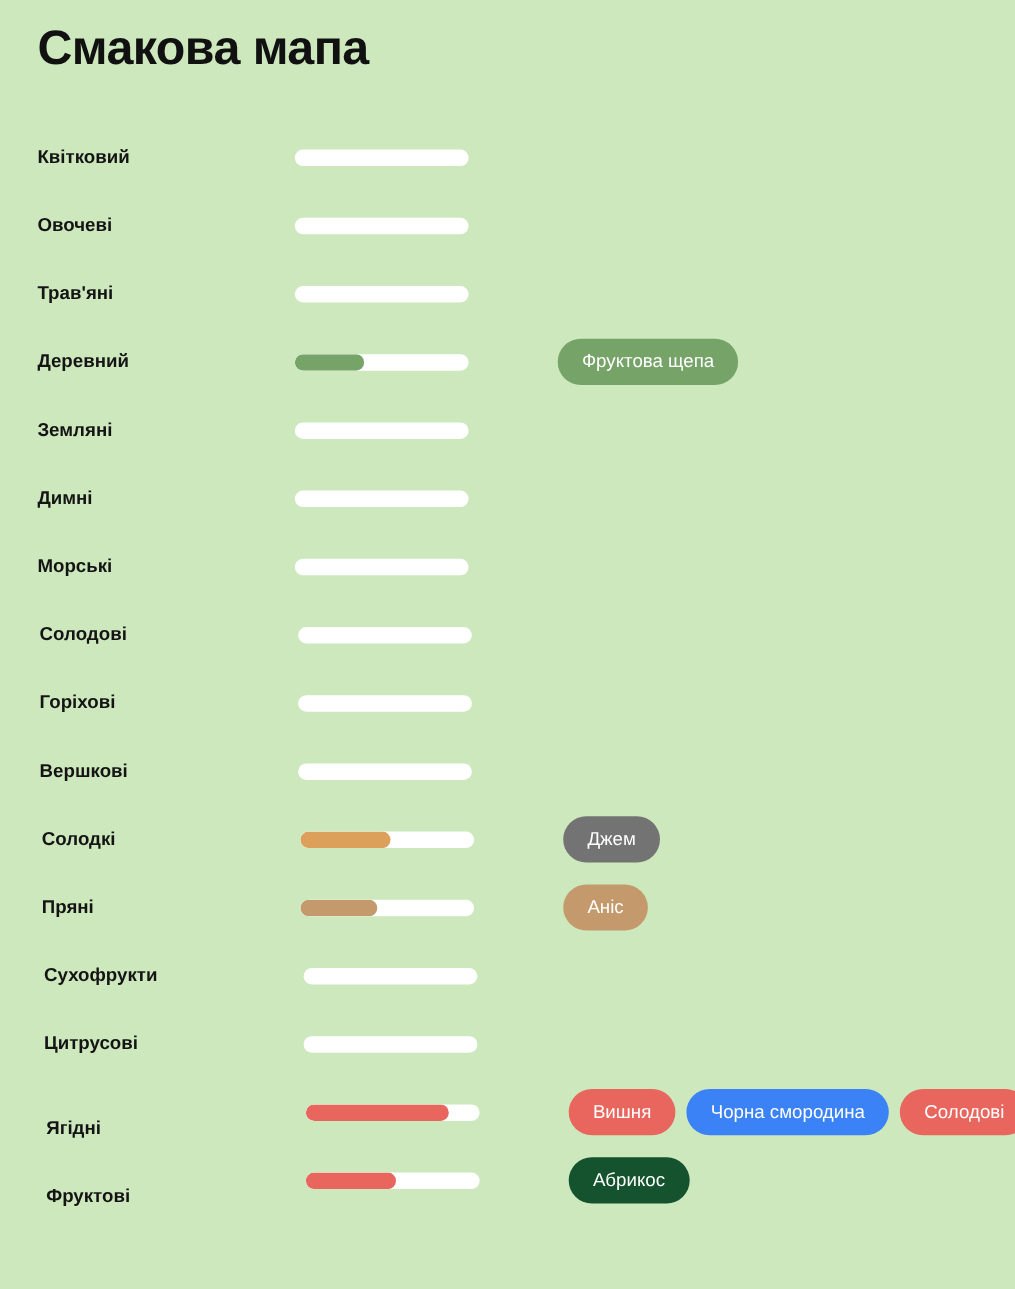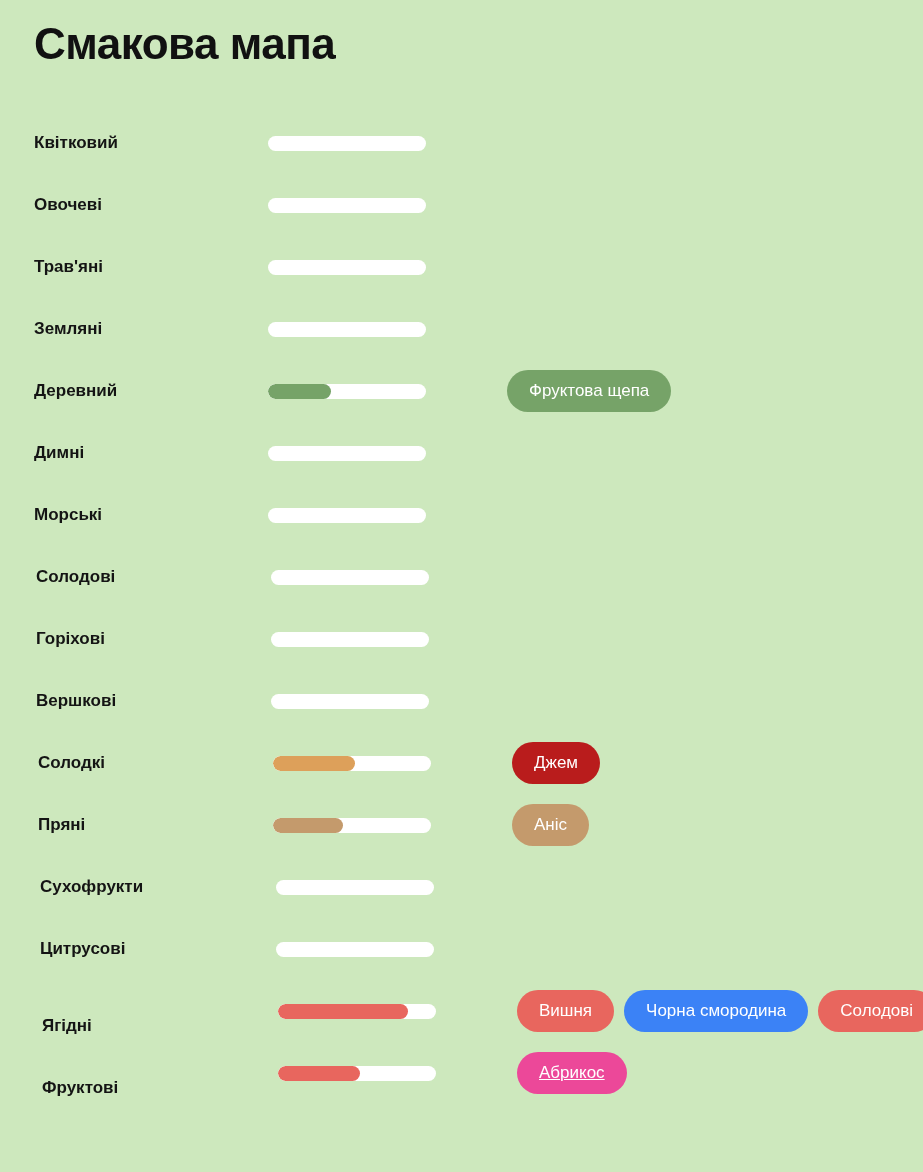--- a/index.html
+++ b/index.html
@@ -123,38 +123,38 @@
       <div class="row" data-offset="0">
         <div class="row-label">Трав'яні</div>
         <div class="bar-wrap">
           <div class="bar">
             <div class="bar-fill" style="width: 0%; background: rgb(255, 255, 255);"></div>
           </div>
         </div>
         <div class="tags"></div>
       </div>
       <div class="row" data-offset="0">
+        <div class="row-label">Деревний</div>
+        <div class="bar-wrap">
+          <div class="bar">
+            <div class="bar-fill" style="width: 40%; background: rgb(118, 163, 104);"></div>
+          </div>
+        </div>
+        <div class="tags">
+          <span class="tag" style="background: rgb(118, 163, 104);">Фруктова щепа</span>
+        </div>
+      </div>
+      <div class="row" data-offset="0">
         <div class="row-label">Земляні</div>
         <div class="bar-wrap">
           <div class="bar">
             <div class="bar-fill" style="width: 0%; background: rgb(255, 255, 255);"></div>
           </div>
         </div>
         <div class="tags"></div>
-      </div>
-      <div class="row" data-offset="0">
-        <div class="row-label">Деревний</div>
-        <div class="bar-wrap">
-          <div class="bar">
-            <div class="bar-fill" style="width: 40%; background: rgb(118, 163, 104);"></div>
-          </div>
-        </div>
-        <div class="tags">
-          <span class="tag" style="background: rgb(118, 163, 104);">Фруктова щепа</span>
-        </div>
       </div>
       <div class="row" data-offset="0">
         <div class="row-label">Димні</div>
         <div class="bar-wrap">
           <div class="bar">
             <div class="bar-fill" style="width: 0%; background: rgb(255, 255, 255);"></div>
           </div>
         </div>
         <div class="tags"></div>
       </div>
@@ -195,21 +195,21 @@
         <div class="tags"></div>
       </div>
       <div class="row" data-offset="2">
         <div class="row-label">Солодкі</div>
         <div class="bar-wrap">
           <div class="bar">
             <div class="bar-fill" style="width: 52%; background: rgb(221, 160, 90);"></div>
           </div>
         </div>
         <div class="tags">
-          <span class="tag" style="background: #b91c1c;">Джем</span>
+          <span class="tag" style="background: #737373;">Джем</span>
         </div>
       </div>
       <div class="row" data-offset="2">
         <div class="row-label">Пряні</div>
         <div class="bar-wrap">
           <div class="bar">
             <div class="bar-fill" style="width: 44%; background: rgb(196, 154, 108);"></div>
           </div>
         </div>
         <div class="tags">
@@ -248,17 +248,17 @@
         </div>
       </div>
       <div class="row" data-offset="4">
         <div class="row-label">Фруктові</div>
         <div class="bar-wrap">
           <div class="bar">
             <div class="bar-fill" style="width: 52%; background: rgb(232, 102, 94);"></div>
           </div>
         </div>
         <div class="tags">
-          <span class="tag" style="background: #ec4899; text-decoration: underline;">Абрикос</span>
+          <span class="tag" style="background: #14532d;">Абрикос</span>
         </div>
       </div>
     </div>
 </div>
 
 </body></html>

